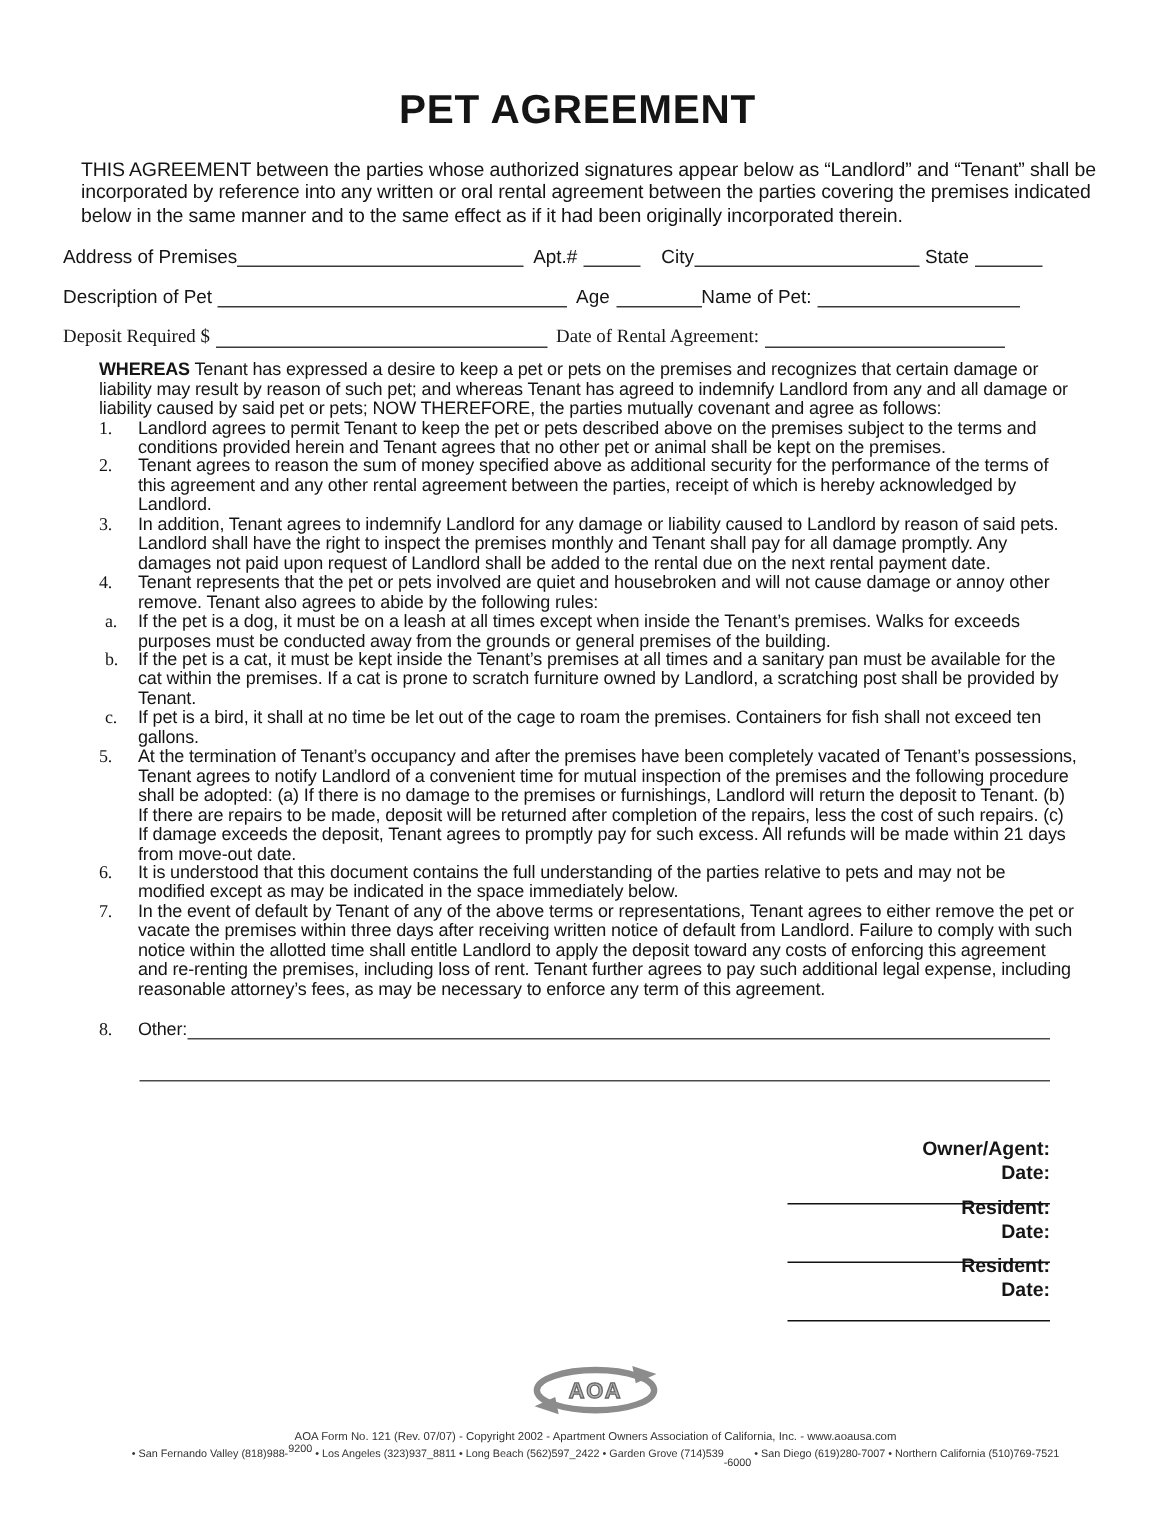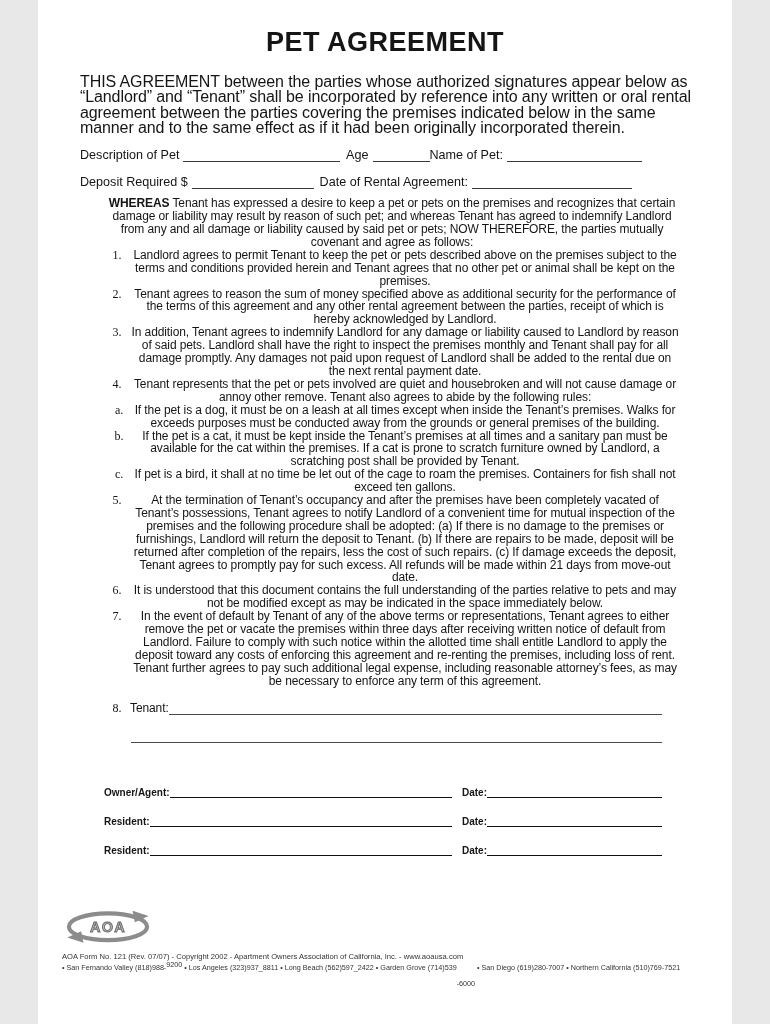--- a/index.html
+++ b/index.html
@@ -1,37 +1,37 @@
 <!DOCTYPE html>
 <html><head>
 <meta charset="utf-8">
 <style>
   html,body{margin:0;padding:0;background:#e8e8e8;}
   .doc{
     position:relative;
-    width:694px;height:1024px;
+    width:770px;height:1024px;
     margin:0 auto;
     background:#ffffff;
     font-family:"Liberation Sans", sans-serif;
     color:#151515;
     overflow:hidden;
     box-sizing:border-box;
-    padding-top:27px;
+    padding-top:58px;
   }
   h1.title{
     margin:0;
     text-align:center;
     font-size:27px;
     line-height:30px;
     font-weight:bold;
     letter-spacing:.5px;
   }
   .intro{
-    margin:17px 38px 0 42px;
-    font-size:16px;
+    margin:17px 38px 0 54px;
+    font-size:13px;
     line-height:15.3px;
     letter-spacing:-0.1px;
   }
   
   .fields{margin:9px 0 0 42px;}
   .frow{
     display:flex;
     align-items:flex-end;
     font-size:12.6px;
     height:18px;
@@ -40,31 +40,30 @@
   }
   .frow .lbl{flex:none;}
   .fline{
     border-bottom:1px solid #3a3a3a;
     height:14px;
     flex:none;
   }
   .grow{flex:1 1 auto;}
   .row1{margin-right:75px;}
   .row2{margin-right:90px;}
-  .row3{margin-right:100px;}
+  .row3{margin-right:100px;font-family:Liberation Serif, serif;}
   .gap6{margin-left:6px;} .gap14{margin-left:14px;} .gap4{margin-left:4px;}
   .w38{width:38px;} .w45{width:45px;} .w150{width:150px;}
   .w57{width:57px;} .w135{width:135px;} .w160{width:160px;}
   
   .clauses{
     margin:8px 52px 0 66px;
     font-size:12px;
     line-height:12.9px;
     letter-spacing:-0.1px;
-    text-align:center;
   }
   .whereas{margin:0;}
   .whereas .lead{font-weight:bold;}
   .clause{display:flex;}
   .cnum{
     flex:none;width:26px;
     font-family:"Liberation Serif", serif;
     font-size:12px;
   }
   .sub .cnum{padding-left:4px;box-sizing:border-box;}
@@ -74,52 +73,64 @@
   .other-row .fill{flex:1;border-bottom:1px solid #4a4a4a;height:13px;}
   .blank-line{
     margin:27px 18px 0 27px;
     border-bottom:1px solid #4a4a4a;
     height:0;
   }
   
   .sigs{margin:37px 70px 0 66px;}
   .sig-row{
     display:flex;align-items:flex-end;
-    font-size:10px;font-weight:bold;
-    height:18px;margin-top:11px;
+    font-size:13px;font-weight:bold;
+    height:18px;margin-top:21px;
     white-space:nowrap;
+    flex-direction:column;
   }
   .sig-line{
     flex:1;border-bottom:1.6px solid #111;height:13px;
   }
   .date-lbl{margin-left:10px;}
   .date-line{
     flex:none;width:175px;
     border-bottom:1.6px solid #111;height:13px;
   }
   
   .footer{
     position:absolute;left:0;right:0;top:906px;
+    text-align:center;
     margin-left:24px;
   }
   .f1{font-size:7.6px;color:#333;margin-top:2px;letter-spacing:0;}
   .f2{font-size:7.2px;color:#333;margin-top:2px;white-space:nowrap;}
   .f-sup{position:relative;top:-3px;}
-  .f-sub{position:relative;top:16px;}
+  .f-sub{position:relative;top:6px;}
 </style>
 </head>
 <body>
 
 <div class="doc">
 
   <h1 class="title">PET AGREEMENT</h1>
 
   <p class="intro">THIS AGREEMENT between the parties whose authorized signatures appear below as “Landlord” and “Tenant” shall be incorporated by reference into any written or oral rental agreement between the parties covering the premises indicated below in the same manner and to the same effect as if it had been originally incorporated therein.</p>
 
   <div class="fields">
+    <div class="frow row1">
+      <span class="lbl">Address of Premises</span>
+      <span class="fline grow"></span>
+      <span class="lbl gap6">Apt.#</span>
+      <span class="fline w38 gap4"></span>
+      <span class="lbl gap14">City</span>
+      <span class="fline w150"></span>
+      <span class="lbl gap4">State</span>
+      <span class="fline w45 gap4"></span>
+    </div>
     <div class="frow row2">
       <span class="lbl">Description of Pet</span>
       <span class="fline grow gap4"></span>
       <span class="lbl gap6">Age</span>
       <span class="fline w57 gap4"></span>
       <span class="lbl">Name of Pet:</span>
       <span class="fline w135 gap4"></span>
     </div>
     <div class="frow row3">
       <span class="lbl">Deposit Required $</span>
@@ -169,21 +180,21 @@
       <span class="ctext">It is understood that this document contains the full understanding of the parties relative to pets and may not be modified except as may be indicated in the space immediately below.</span>
     </div>
     <div class="clause">
       <span class="cnum">7.</span>
       <span class="ctext">In the event of default by Tenant of any of the above terms or representations, Tenant agrees to either remove the pet or vacate the premises within three days after receiving written notice of default from Landlord. Failure to comply with such notice within the allotted time shall entitle Landlord to apply the deposit toward any costs of enforcing this agreement and re-renting the premises, including loss of rent. Tenant further agrees to pay such additional legal expense, including reasonable attorney’s fees, as may be necessary to enforce any term of this agreement.</span>
     </div>
 
     <div class="clause other-row">
       <span class="cnum">8.</span>
       <span class="ctext">
-        <span>Tenant:</span>
+        <span>Other:</span>
         <span class="fill"></span>
       </span>
     </div>
     <div class="blank-line"></div>
   </div>
 
   <div class="sigs">
     <div class="sig-row">
       <span>Owner/Agent:</span>
       <span class="sig-line"></span>

